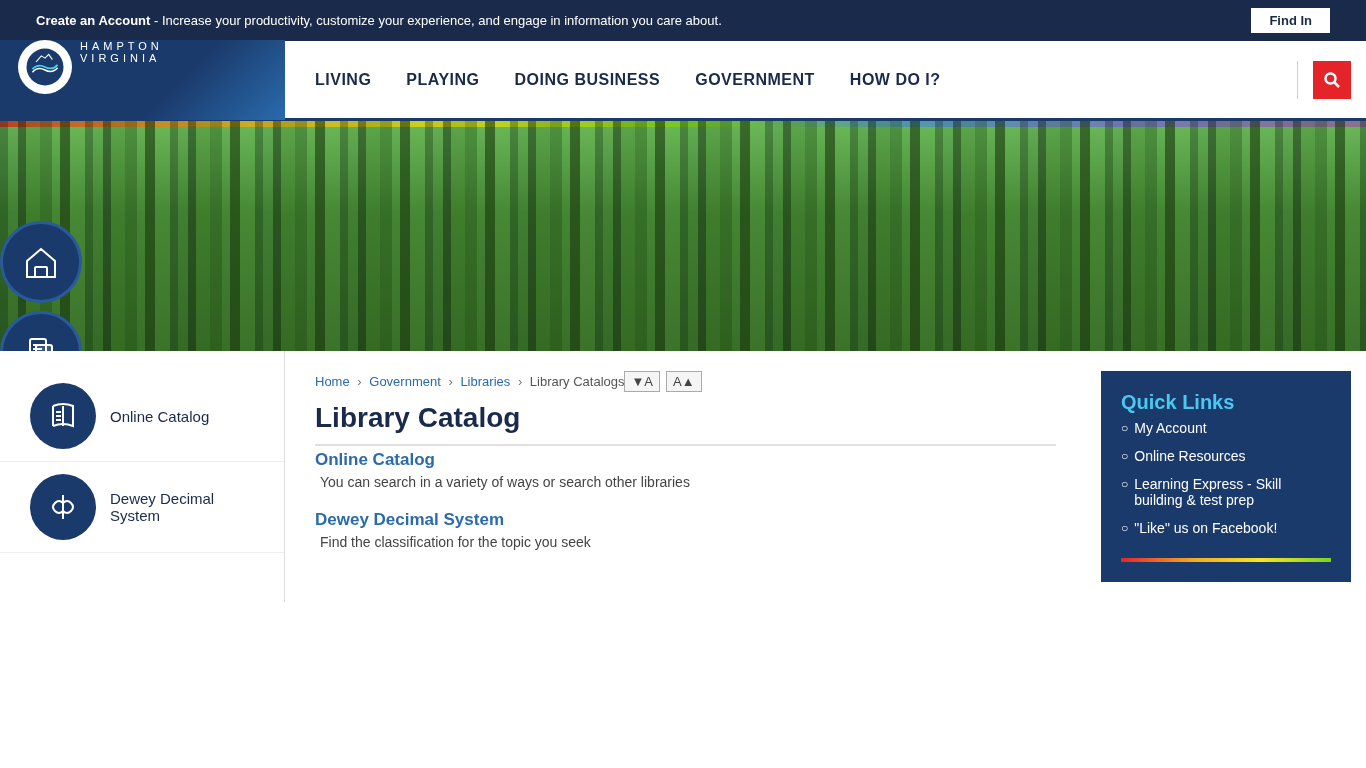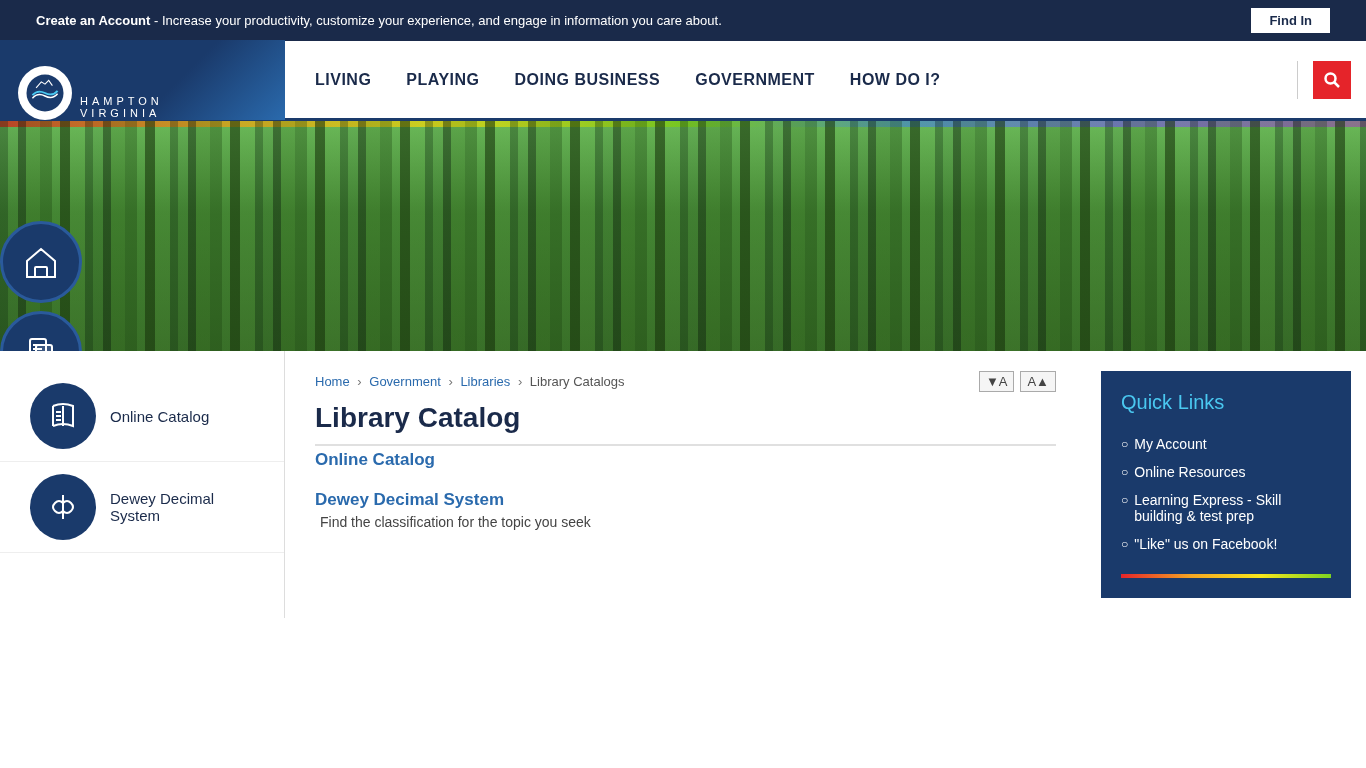--- a/index.html
+++ b/index.html
@@ -33,21 +33,21 @@
       background: #fff;
       border-bottom: 3px solid #1a3a6b;
       height: 80px;
     }
     .logo-area {
       width: 285px;
       min-width: 285px;
       background: linear-gradient(135deg, #1a3a6b 60%, #2a6aad 100%);
       height: 80px;
       display: flex;
-      align-items: flex-end;
+      align-items: flex-start;
       padding-left: 18px;
     }
     .logo-circle {
       width: 54px; height: 54px;
       border-radius: 50%;
       background: #fff;
       display: flex; align-items: center; justify-content: center;
       margin-right: 8px;
       overflow: hidden;
       flex-shrink: 0;
@@ -194,21 +194,21 @@
       padding: 20px 30px;
     }
 
     
     .breadcrumb {
       font-size: 13px;
       color: #555;
       margin-bottom: 10px;
       display: flex;
       align-items: center;
-      justify-content: space-between;
+      justify-content: flex-start;
     }
     .breadcrumb a { color: #2a6aad; text-decoration: none; }
     .breadcrumb .separator { margin: 0 4px; color: #777; }
     .breadcrumb .current { color: #555; }
 
     
     .font-controls {
       display: flex;
       align-items: center;
       gap: 6px;
@@ -254,23 +254,22 @@
       background: #1a3a6b;
       color: #fff;
       width: 250px;
       min-width: 250px;
       padding: 20px;
       margin-top: 0;
       align-self: flex-start;
     }
     .quick-links-title {
       font-size: 20px;
-      font-weight: normal;
+      font-weight: bold;
       color: #4ac8f0;
-      margin-bottom: 16px;
     }
     .quick-links-list {
       list-style: none;
       padding: 0;
     }
     .quick-links-list li {
       padding: 6px 0;
       font-size: 14px;
       color: #fff;
       display: flex;
@@ -414,20 +413,21 @@
       <div class="font-controls">
         <button class="font-ctrl-btn">▼A</button>
         <button class="font-ctrl-btn">A▲</button>
       </div>
     </div>
 
     <h1 class="page-title">Library Catalog</h1>
 
     <div class="content-section">
       <a class="content-link">Online Catalog</a>
+      <p class="content-desc">You can search in a variety of ways or search other libraries</p>
     </div>
 
     <div class="content-section">
       <a class="content-link">Dewey Decimal System</a>
       <p class="content-desc">Find the classification for the topic you seek</p>
     </div>
   </div>
 
   <div class="right-col">
     <div class="quick-links-panel">

